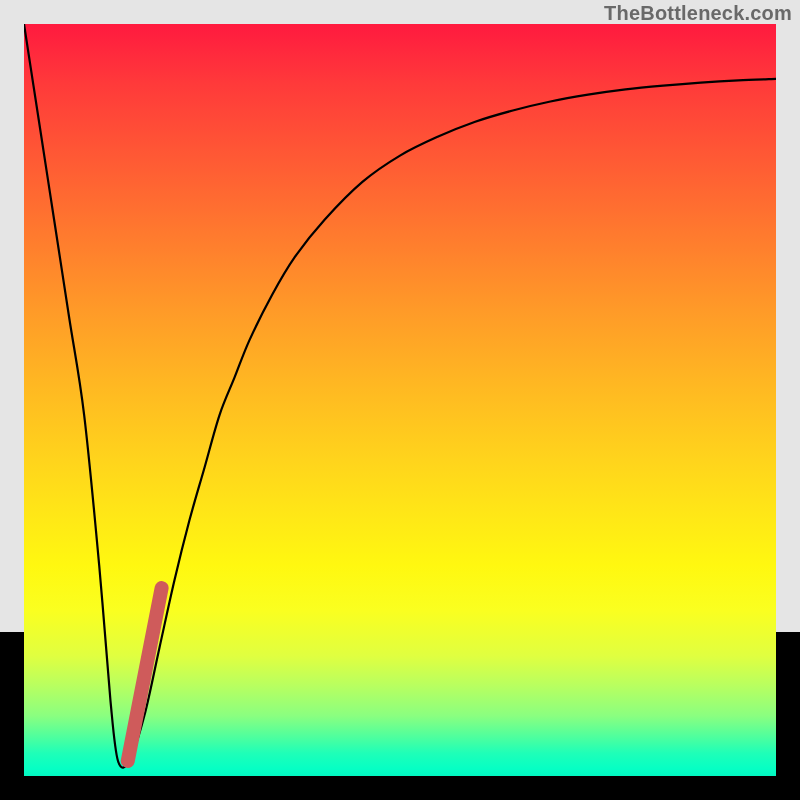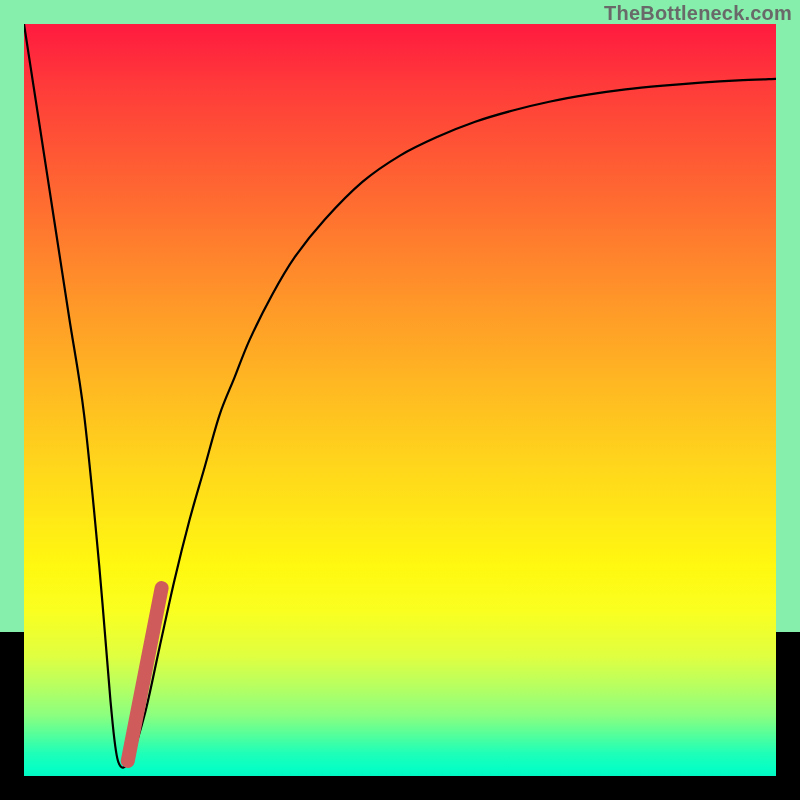--- a/index.html
+++ b/index.html
@@ -9,21 +9,21 @@
     height: 800px;
     overflow: hidden;
     background: #000;
   }
   .frame {
     position: absolute;
     left: 0;
     top: 0;
     width: 800px;
     height: 632px;
-    background: #86efac;
+    background: #e5e5e5;
   }
   .plot {
     position: absolute;
     left: 24px;
     top: 24px;
     width: 752px;
     height: 752px;
     overflow: hidden;
   }
   .gradient {

